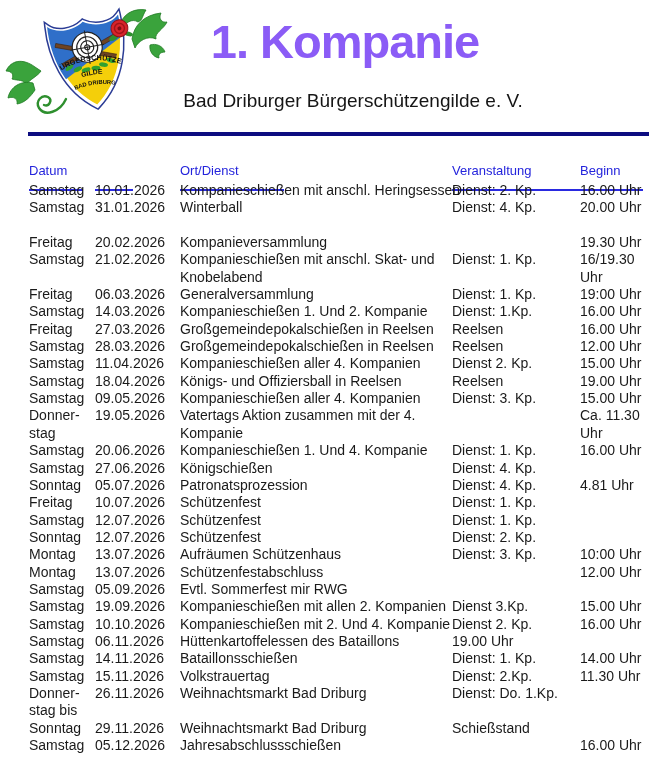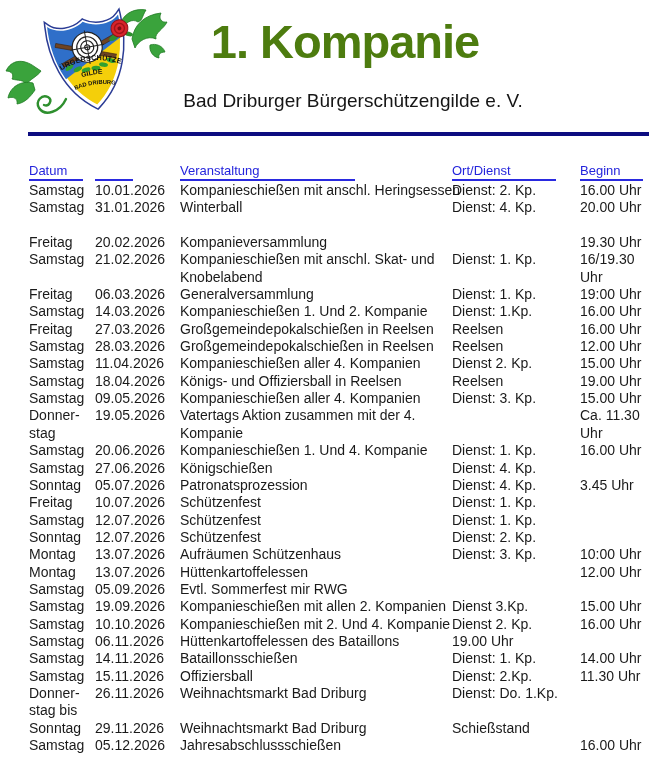--- a/index.html
+++ b/index.html
@@ -3,33 +3,33 @@
 <meta charset="utf-8">
 <style>
   html,body{margin:0;padding:0;}
   body{
     width:660px;height:779px;background:#ffffff;position:relative;
     font-family:"Liberation Sans",sans-serif;color:#1a1a1a;overflow:hidden;
   }
   .logo{position:absolute;left:4px;top:5px;width:170px;height:115px;}
   .page-title{
     position:absolute;left:30px;top:14px;width:630px;text-align:center;
-    font-size:47px;font-weight:700;color:#4d7c0f;letter-spacing:-1px;
+    font-size:47px;font-weight:700;color:#8b5cf6;letter-spacing:-1px;
   }
   .page-subtitle{
     position:absolute;left:38px;top:90px;width:630px;text-align:center;
     font-size:19px;color:#151515;
   }
   .rule{position:absolute;left:28px;top:132px;width:621px;height:4px;background:#0d0d80;}
   .thead{
     position:absolute;left:29px;top:163px;width:628px;display:grid;
     grid-template-columns:66px 85px 272px 128px auto;
     font-size:13px;color:#2424dc;
   }
-  .hul{display:inline-block;border-bottom:2px solid #2a2ae0;padding-bottom:1px;height:15px;box-sizing:content-box;}
+  .hul{display:inline-block;border-bottom:2px solid #2a2ae0;padding-bottom:11px;height:15px;box-sizing:content-box;}
   .w0{width:54px}.w1{width:38px}.w2{width:175px}.w3{width:104px}.w4{width:63px}
   .rows{position:absolute;left:29px;top:182px;width:628px;}
   .tr{
     display:grid;grid-template-columns:66px 85px 272px 128px auto;
     height:17.35px;line-height:17.35px;font-size:14px;color:#1a1a1a;
   }
   .td{white-space:nowrap;overflow:visible;}
 </style>
 </head>
 <body>
@@ -102,22 +102,22 @@
   </g>
 </svg>
 
 <div class="page-title">1. Kompanie</div>
 <div class="page-subtitle">Bad Driburger Bürgerschützengilde e. V.</div>
 <div class="rule"></div>
 
 <div class="thead">
   <div class="th"><span class="hul w0">Datum</span></div>
   <div class="th"><span class="hul w1"></span></div>
+  <div class="th"><span class="hul w3">Ort/Dienst</span></div>
   <div class="th"><span class="hul w2">Veranstaltung</span></div>
-  <div class="th"><span class="hul w3">Ort/Dienst</span></div>
   <div class="th"><span class="hul w4">Beginn</span></div>
 </div>
 
 <div class="rows">
   <div class="tr">
     <div class="td">Samstag</div>
     <div class="td">10.01.2026</div>
     <div class="td">Kompanieschießen mit anschl. Heringsessen</div>
     <div class="td">Dienst: 2. Kp.</div>
     <div class="td">16.00 Uhr</div>
@@ -249,21 +249,21 @@
     <div class="td">Königschießen</div>
     <div class="td">Dienst: 4. Kp.</div>
     <div class="td"></div>
   </div>
 
   <div class="tr">
     <div class="td">Sonntag</div>
     <div class="td">05.07.2026</div>
     <div class="td">Patronatsprozession</div>
     <div class="td">Dienst: 4. Kp.</div>
-    <div class="td">3.45 Uhr</div>
+    <div class="td">4.81 Uhr</div>
   </div>
 
   <div class="tr">
     <div class="td">Freitag</div>
     <div class="td">10.07.2026</div>
     <div class="td">Schützenfest</div>
     <div class="td">Dienst: 1. Kp.</div>
     <div class="td"></div>
   </div>
 
@@ -287,21 +287,21 @@
     <div class="td">Montag</div>
     <div class="td">13.07.2026</div>
     <div class="td">Aufräumen Schützenhaus</div>
     <div class="td">Dienst: 3. Kp.</div>
     <div class="td">10:00 Uhr</div>
   </div>
 
   <div class="tr">
     <div class="td">Montag</div>
     <div class="td">13.07.2026</div>
-    <div class="td">Hüttenkartoffelessen</div>
+    <div class="td">Schützenfestabschluss</div>
     <div class="td"></div>
     <div class="td">12.00 Uhr</div>
   </div>
 
   <div class="tr">
     <div class="td">Samstag</div>
     <div class="td">05.09.2026</div>
     <div class="td">Evtl. Sommerfest mir RWG</div>
     <div class="td"></div>
     <div class="td"></div>
@@ -334,21 +334,21 @@
     <div class="td">Samstag</div>
     <div class="td">14.11.2026</div>
     <div class="td">Bataillonsschießen</div>
     <div class="td">Dienst: 1. Kp.</div>
     <div class="td">14.00 Uhr</div>
   </div>
 
   <div class="tr">
     <div class="td">Samstag</div>
     <div class="td">15.11.2026</div>
-    <div class="td">Offiziersball</div>
+    <div class="td">Volkstrauertag</div>
     <div class="td">Dienst: 2.Kp.</div>
     <div class="td">11.30 Uhr</div>
   </div>
 
   <div class="tr">
     <div class="td">Donner-</div>
     <div class="td">26.11.2026</div>
     <div class="td">Weihnachtsmarkt Bad Driburg</div>
     <div class="td">Dienst: Do. 1.Kp.</div>
     <div class="td"></div>

